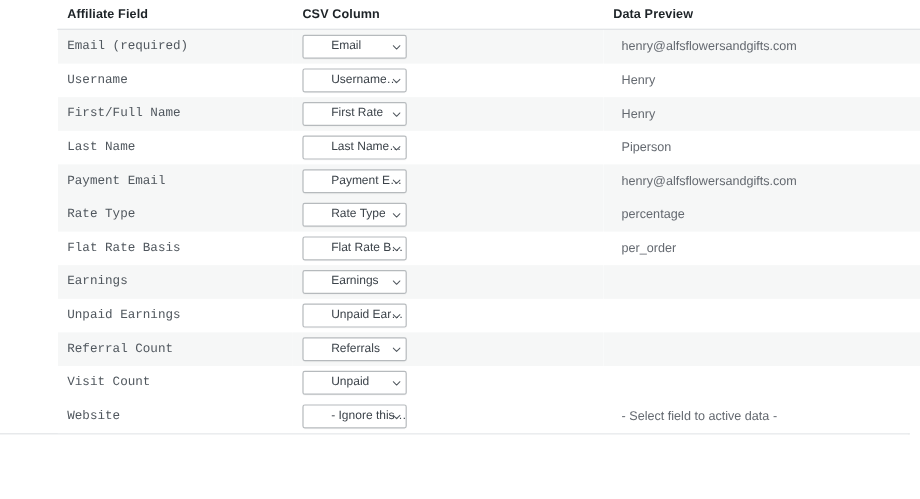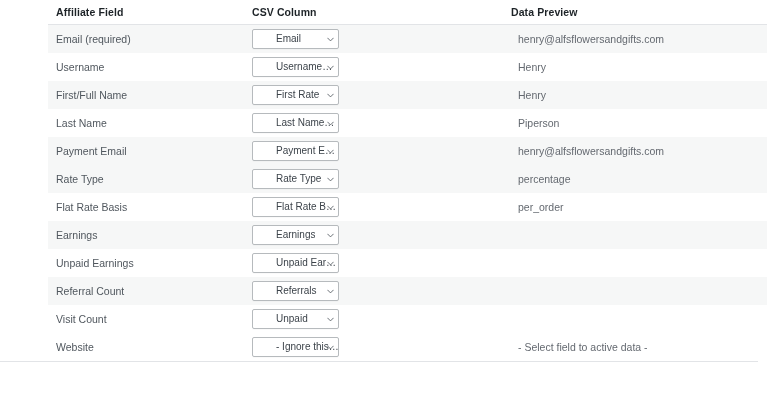--- a/index.html
+++ b/index.html
@@ -64,20 +64,21 @@
     vertical-align: middle;
     font-size: 10.5px;
     color: #50575e;
     white-space: nowrap;
     overflow: hidden;
     text-overflow: ellipsis;
   }
 
   td.field-cell {
     color: #50575e;
+    font-family: Liberation Mono, monospace;
   }
 
   td.csv-cell {
     padding: 0;
   }
 
   .select-box {
     position: relative;
     display: block;
     width: 87px;

